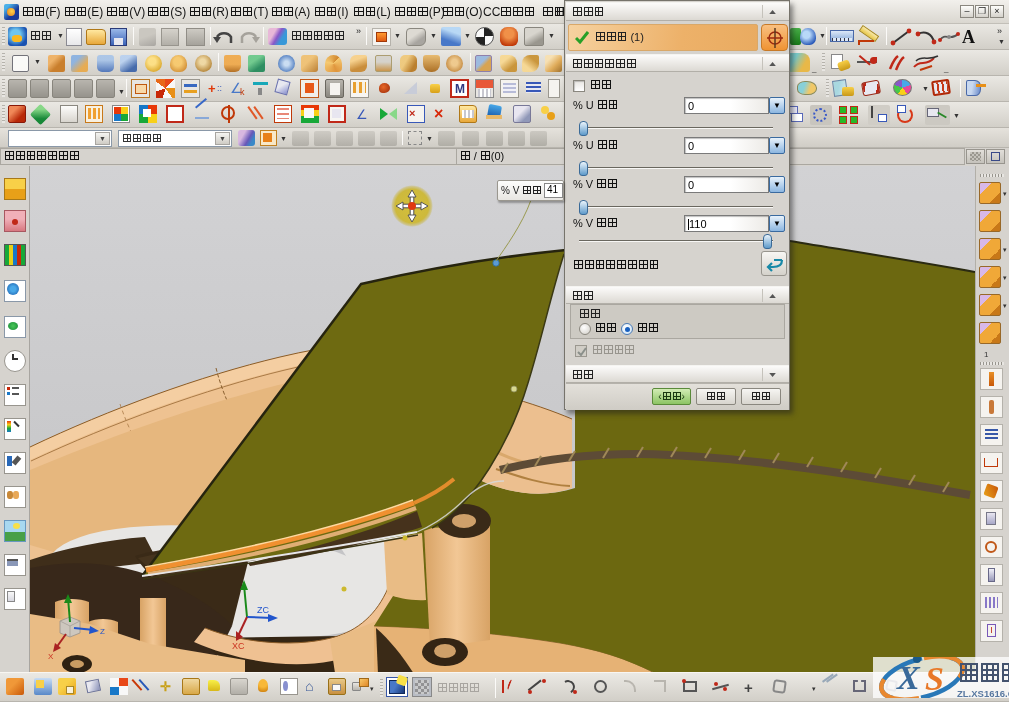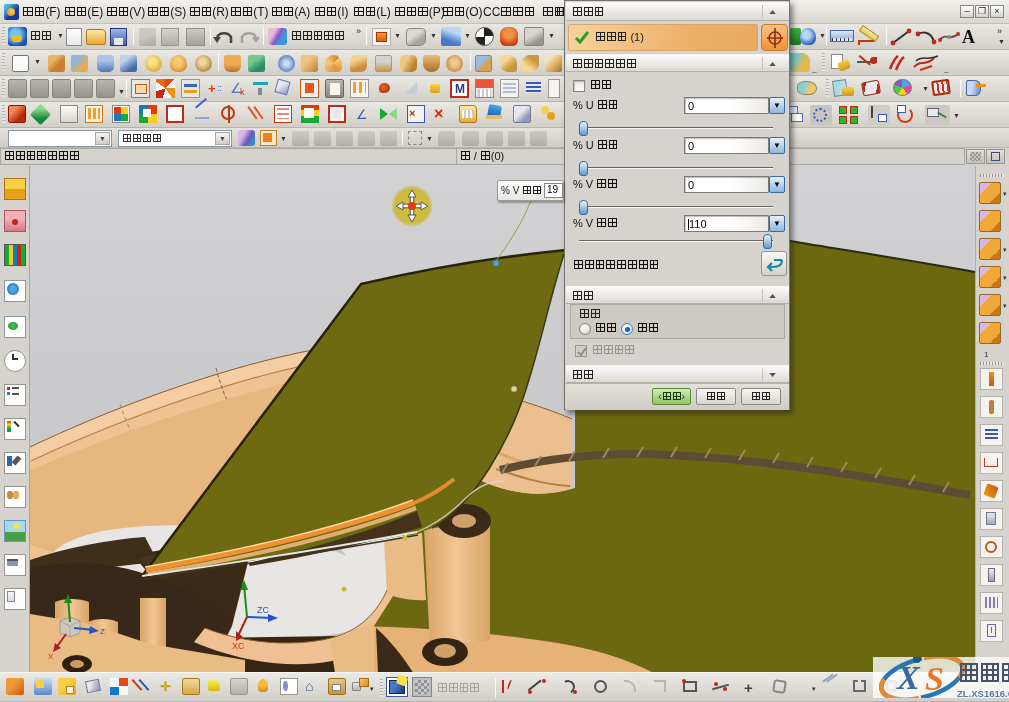--- a/index.html
+++ b/index.html
@@ -790,21 +790,21 @@
         <span class="ab" style="left:6px;top:3px;font-size:7px;color:#555;transform:scaleX(1.6)">▼</span>
       </span>
     </div>
     <div class="ab" style="left:1px;top:382px;width:223px;height:27px;background:linear-gradient(#e3e0da,#cfccc5);border-top:1px solid #b5b2ab"></div>
     <div class="ab" style="left:87px;top:387px;width:39px;height:17px;background:linear-gradient(#d2ecb4,#8cc464);border:1px solid #5a8a3a;border-radius:2px;text-align:center;font-size:10px;color:#1a3a10;line-height:15px">‹<i class="h"></i><i class="h"></i>›</div>
     <div class="ab" style="left:131px;top:387px;width:40px;height:17px;background:linear-gradient(#f6f5f2,#d8d5ce);border:1px solid #8a877f;border-radius:2px;text-align:center;font-size:10px;color:#222;line-height:15px"><i class="h"></i><i class="h"></i></div>
     <div class="ab" style="left:176px;top:387px;width:40px;height:17px;background:linear-gradient(#f6f5f2,#d8d5ce);border:1px solid #8a877f;border-radius:2px;text-align:center;font-size:10px;color:#222;line-height:15px"><i class="h"></i><i class="h"></i></div>
   </div>
 <div class="ab" style="left:497px;top:180px;width:67px;height:21px;background:linear-gradient(#fdfdfc,#e8e6e2);border:1px solid #9a978f;border-radius:2px;box-shadow:1px 2px 2px rgba(0,0,0,.3)">
     <span class="ab" style="left:3px;top:4px;font-size:10px;color:#222">% V <i class="h"></i><i class="h"></i></span>
-    <span class="ab" style="left:46px;top:2px;width:19px;height:15px;background:#fff;border:1px solid #888;font-size:10px;color:#000;padding-left:2px">19</span>
+    <span class="ab" style="left:46px;top:2px;width:19px;height:15px;background:#fff;border:1px solid #888;font-size:10px;color:#000;padding-left:2px">41</span>
   </div>
 <div class="ab" style="left:873px;top:657px;width:136px;height:41px;background:rgba(253,253,253,.8)">
     <svg class="ab" style="left:0;top:0" width="136" height="41">
 <g transform="translate(49,21) rotate(-16)">
 <ellipse cx="0" cy="0" rx="42" ry="19" fill="none" stroke="#2878b8" stroke-width="4.5" stroke-dasharray="70 28" stroke-dashoffset="14"></ellipse>
 <ellipse cx="0" cy="0" rx="42" ry="19" fill="none" stroke="#e88830" stroke-width="4.5" stroke-dasharray="52 46" stroke-dashoffset="-58"></ellipse>
 </g>
 <circle cx="44" cy="2" r="4" fill="#1a5a8a"></circle>
 <text x="24" y="32" font-family="Liberation Serif" font-style="italic" font-weight="bold" font-size="34" fill="#3a6a9a">X</text>
 <text x="52" y="33" font-family="Liberation Serif" font-style="italic" font-weight="bold" font-size="34" fill="#e87828">S</text>

